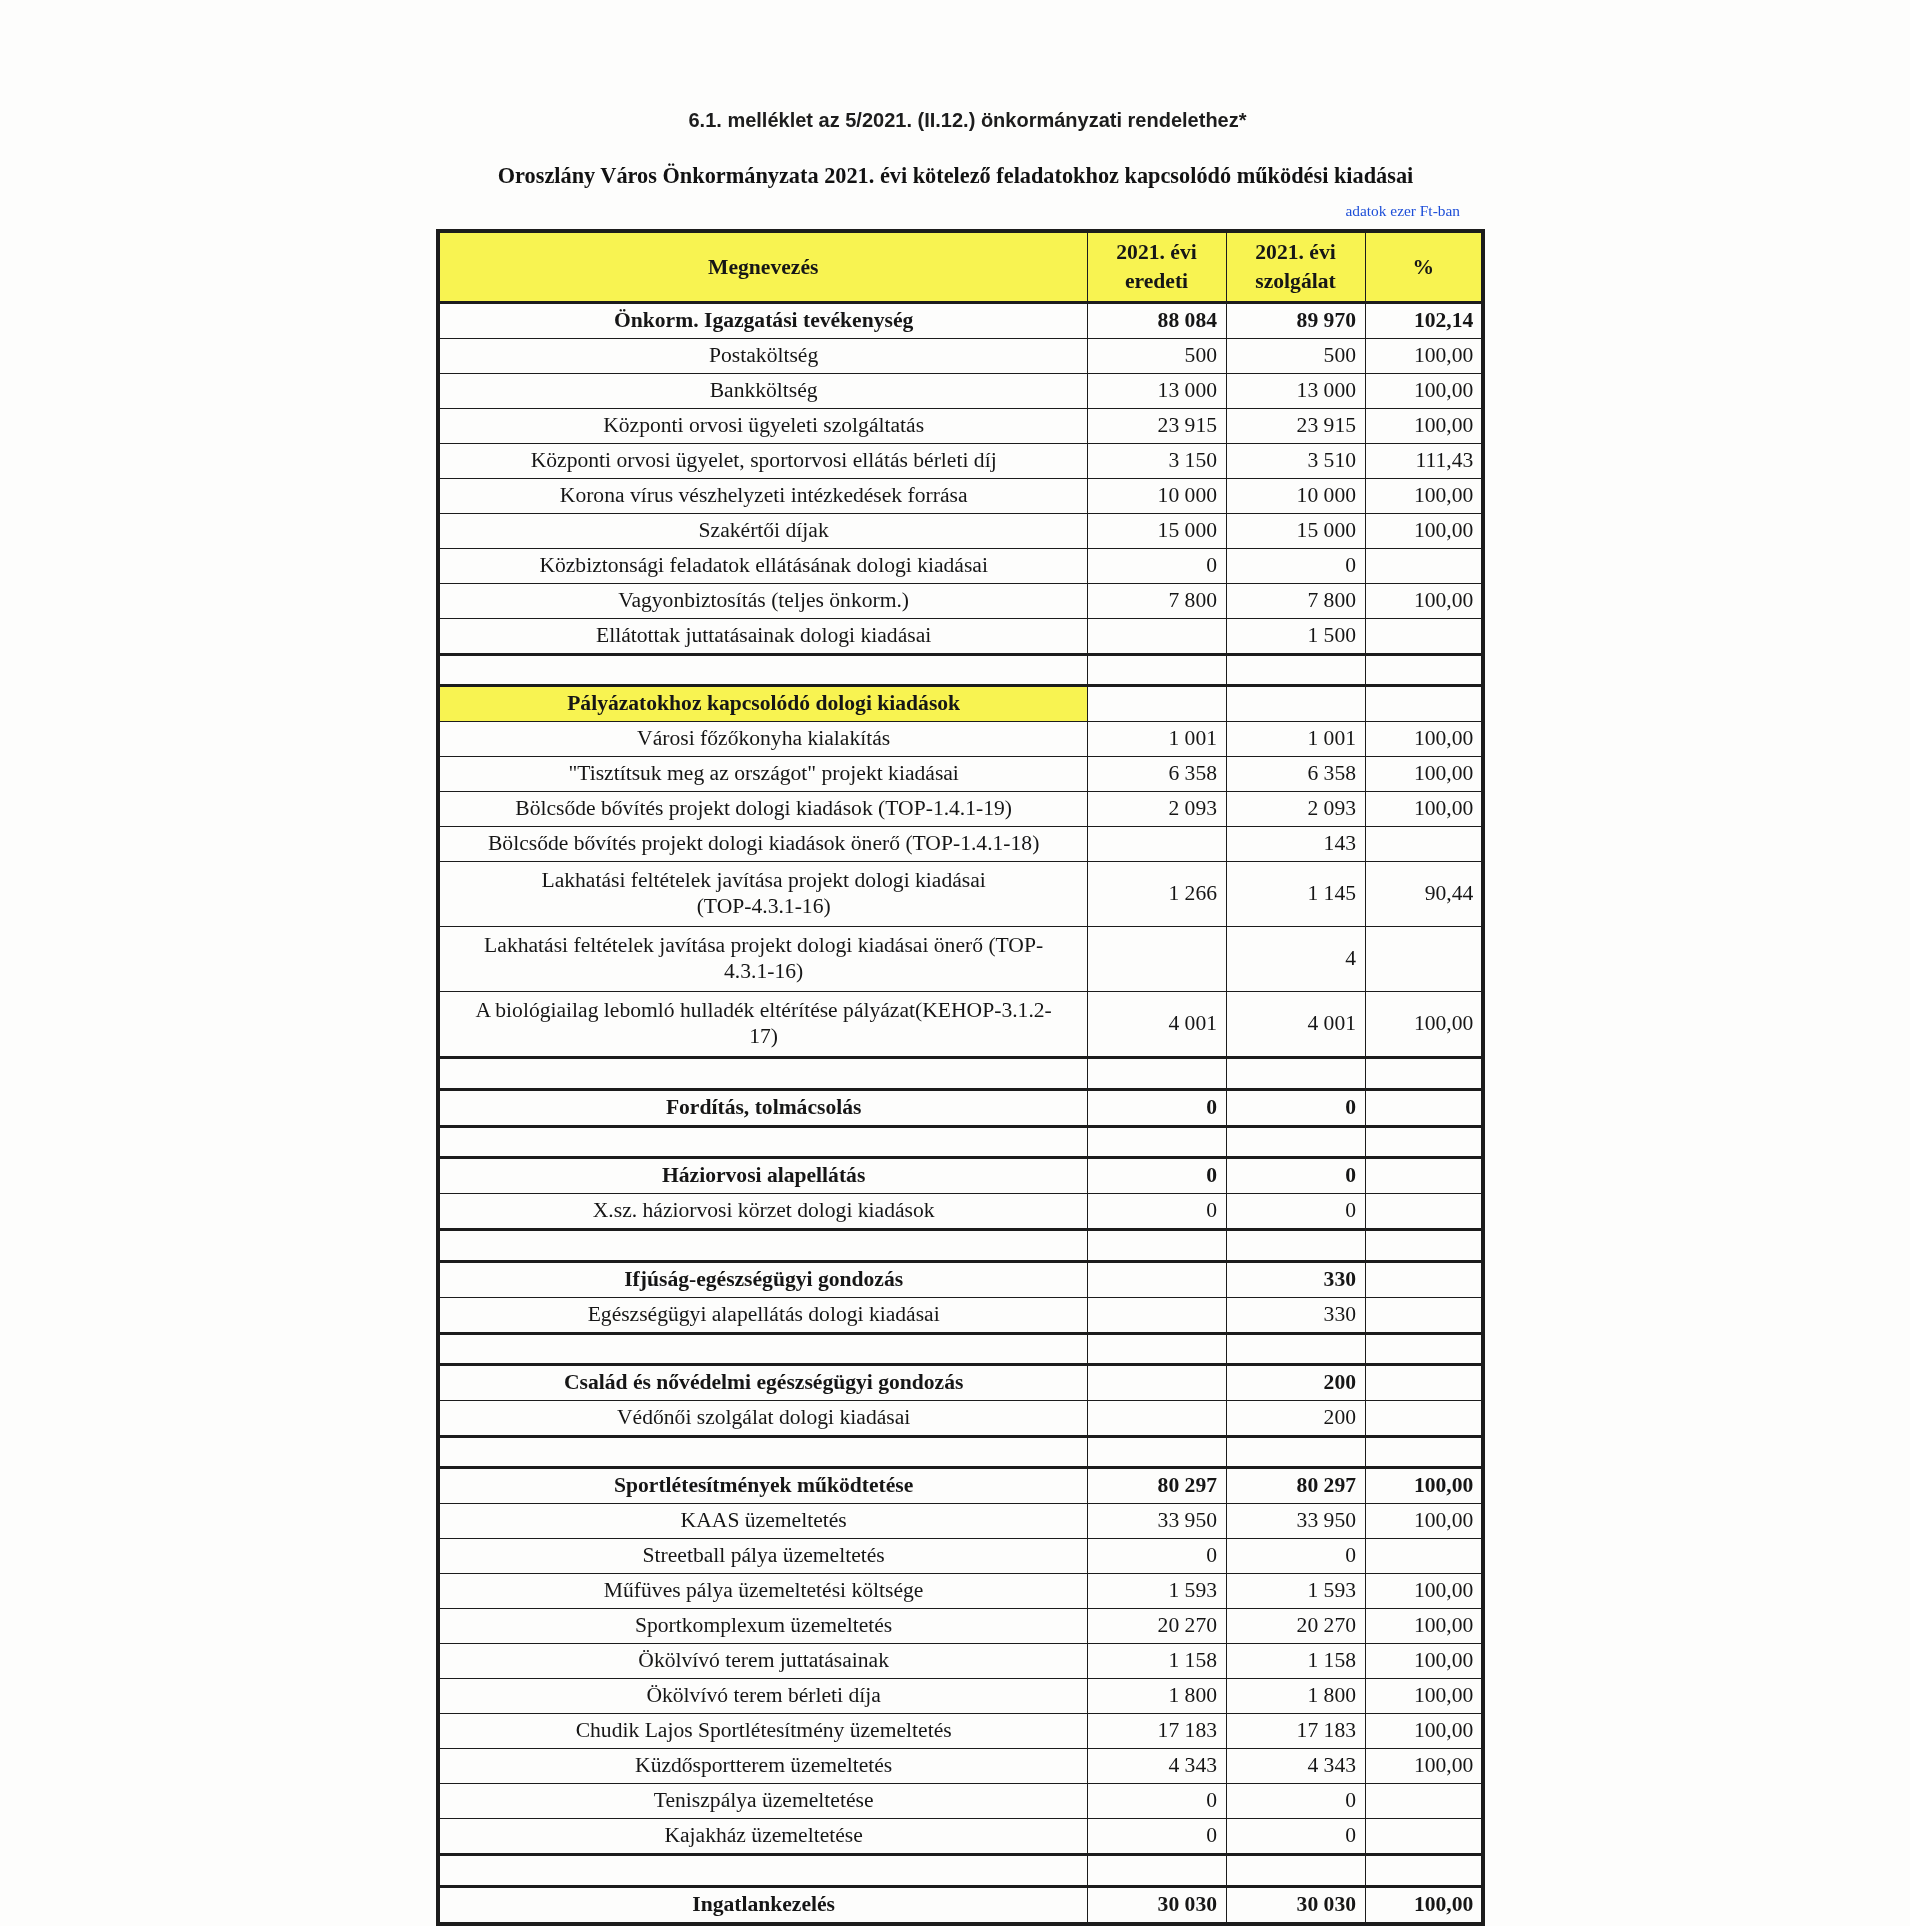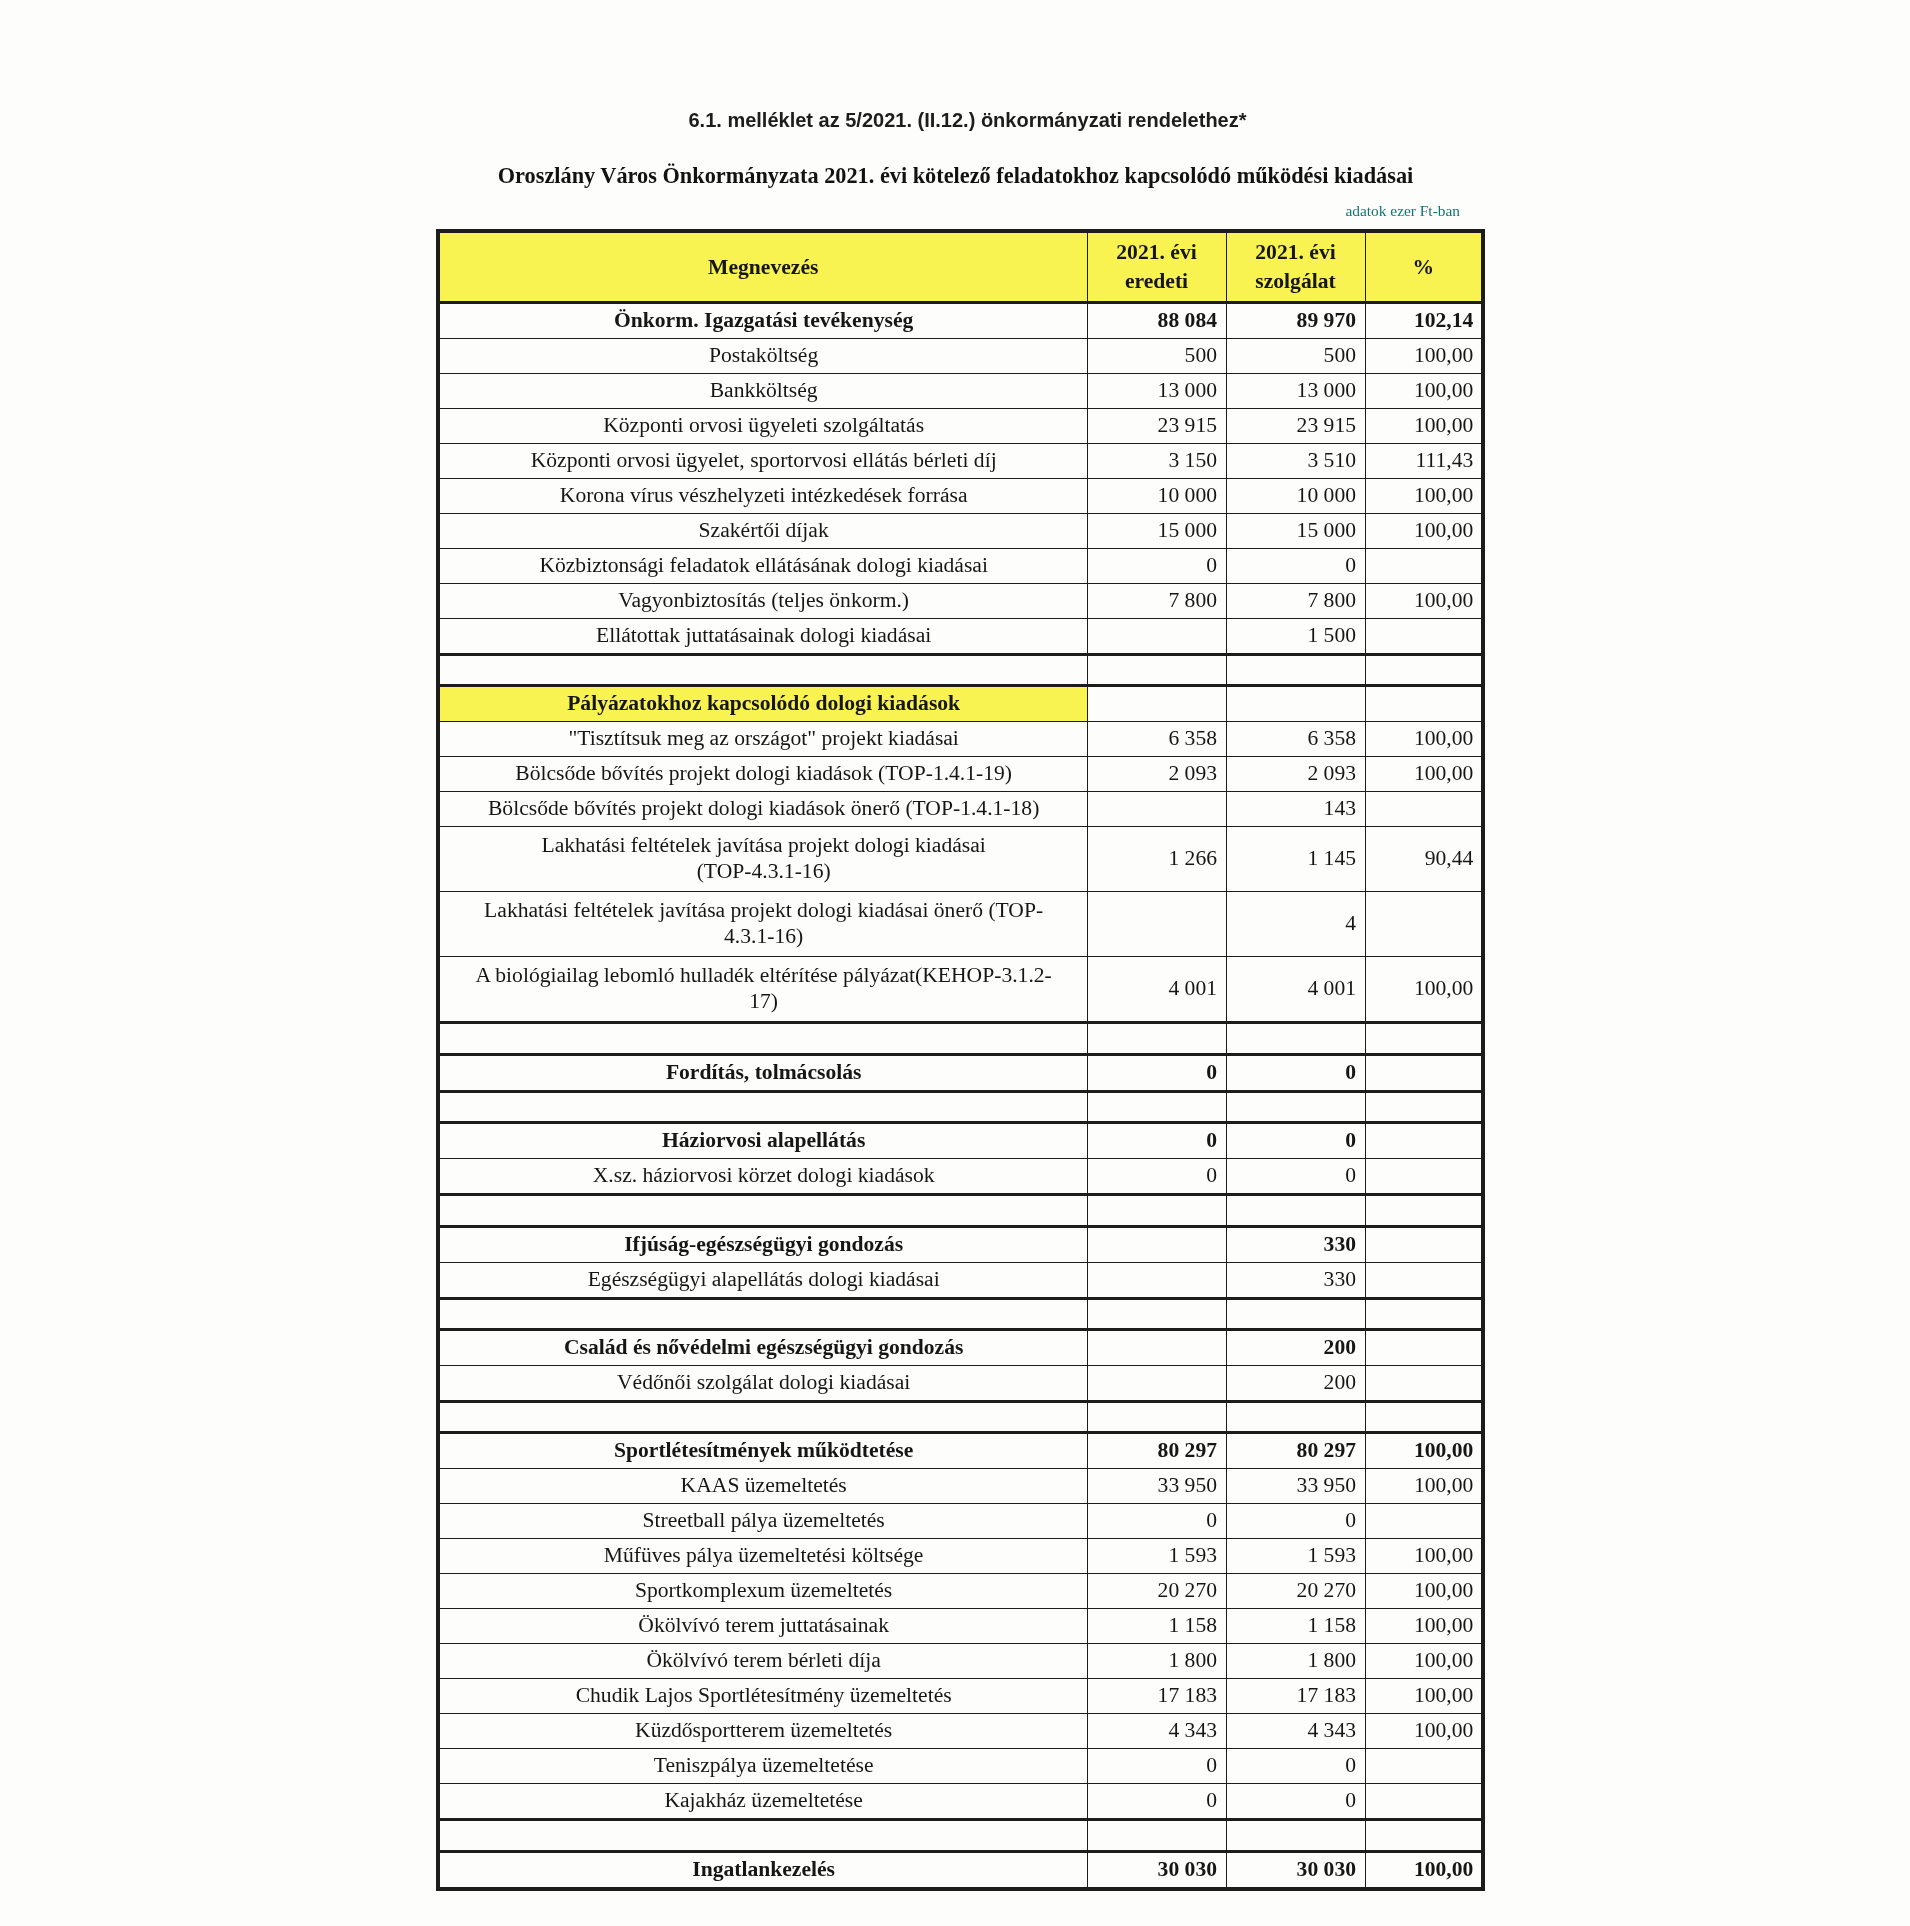--- a/index.html
+++ b/index.html
@@ -5,21 +5,21 @@
   :root{
     --header_bg:#f8f351; --border:#1c1c1c; --text:#161616; --muted:#949494;
   }
   html,body{margin:0;padding:0;background:#e8e8e8;}
   #page{position:relative;width:1911px;height:2702px;background:#fdfdfc;overflow:hidden;
         font-family:"Liberation Serif", serif;color:var(--text);}
   .title{position:absolute;top:109px;left:0;width:100%;text-align:center;
          font-family:"Liberation Sans", sans-serif;font-weight:bold;font-size:20px;color:#1d1d1d;margin-left:12px;}
   .subtitle{position:absolute;top:163px;left:0;width:100%;text-align:center;
             font-weight:bold;font-size:22.3px;color:#121212;}
-  .unit-note{position:absolute;top:202px;right:451px;font-size:15.4px;color:#0f766e;}
+  .unit-note{position:absolute;top:202px;right:451px;font-size:15.4px;color:#1d4ed8;}
   table{position:absolute;left:436px;top:229px;width:1045px;table-layout:fixed;
         border-collapse:collapse;border:4.2px solid var(--border);}
   col.w-name{width:649px;} col.w-n1{width:139px;} col.w-n2{width:139px;} col.w-pct{width:118px;}
   th,td{border:1.9px solid var(--border);overflow:hidden;}
   thead th{background:var(--header_bg);font-weight:bold;font-size:21.6px;height:66px;
            vertical-align:middle;text-align:center;border-bottom:3.9px solid var(--border);}
   thead .hsplit{display:flex;flex-direction:column;justify-content:space-between;height:54px;padding:2.3px 0;}
   tbody td{font-size:21.6px;line-height:1.2;vertical-align:middle;}
   td.c-name{text-align:center;padding:1.5px 5.4px 1.5px 6.2px;white-space:pre-line;}
   td.c-num{text-align:right;padding:1.5px 8.5px 1.5px 2.3px;}
@@ -130,20 +130,26 @@
           <td class="c-num"></td>
           <td class="c-pct"></td>
         </tr>
         <tr class="normal bold">
           <td class="c-name yellow">Pályázatokhoz kapcsolódó dologi kiadások</td>
           <td class="c-num"></td>
           <td class="c-num"></td>
           <td class="c-pct"></td>
         </tr>
         <tr class="normal">
+          <td class="c-name">Városi főzőkonyha kialakítás</td>
+          <td class="c-num">1 001</td>
+          <td class="c-num">1 001</td>
+          <td class="c-pct">100,00</td>
+        </tr>
+        <tr class="normal">
           <td class="c-name">"Tisztítsuk meg az országot" projekt kiadásai</td>
           <td class="c-num">6 358</td>
           <td class="c-num">6 358</td>
           <td class="c-pct">100,00</td>
         </tr>
         <tr class="normal">
           <td class="c-name">Bölcsőde bővítés projekt dologi kiadások (TOP-1.4.1-19)</td>
           <td class="c-num">2 093</td>
           <td class="c-num">2 093</td>
           <td class="c-pct">100,00</td>

